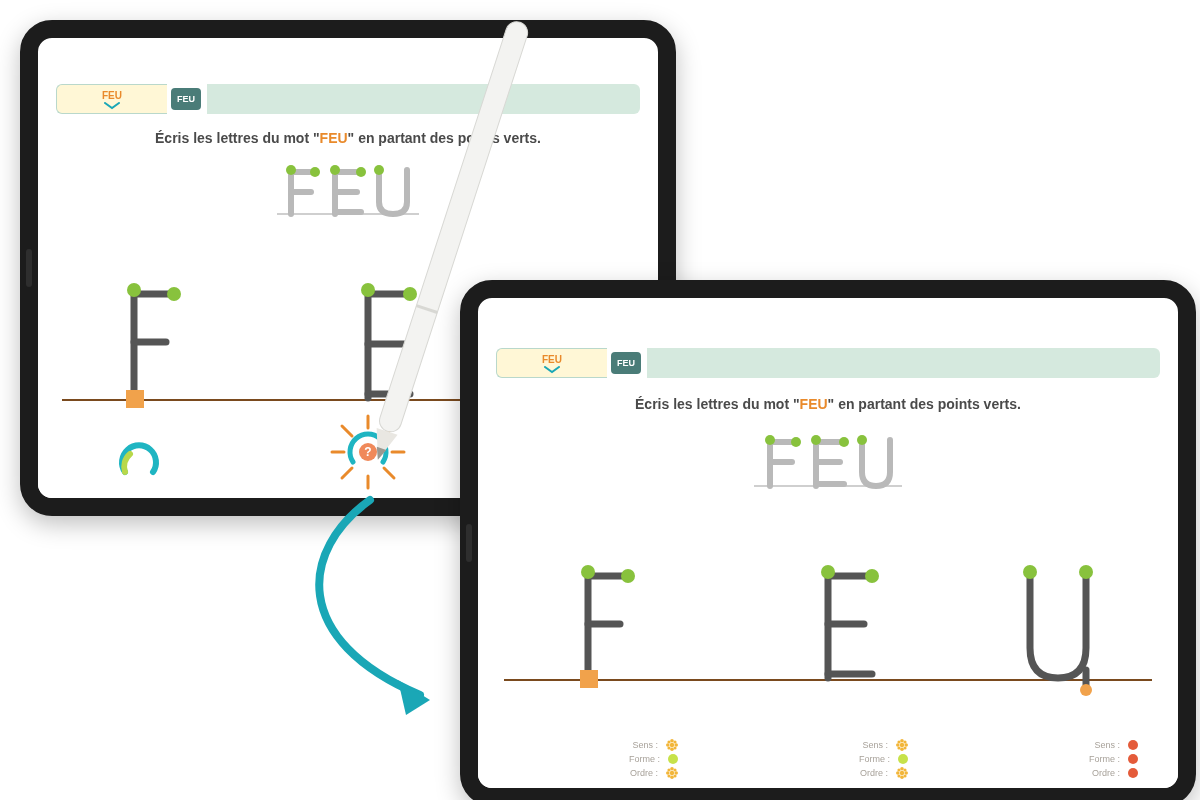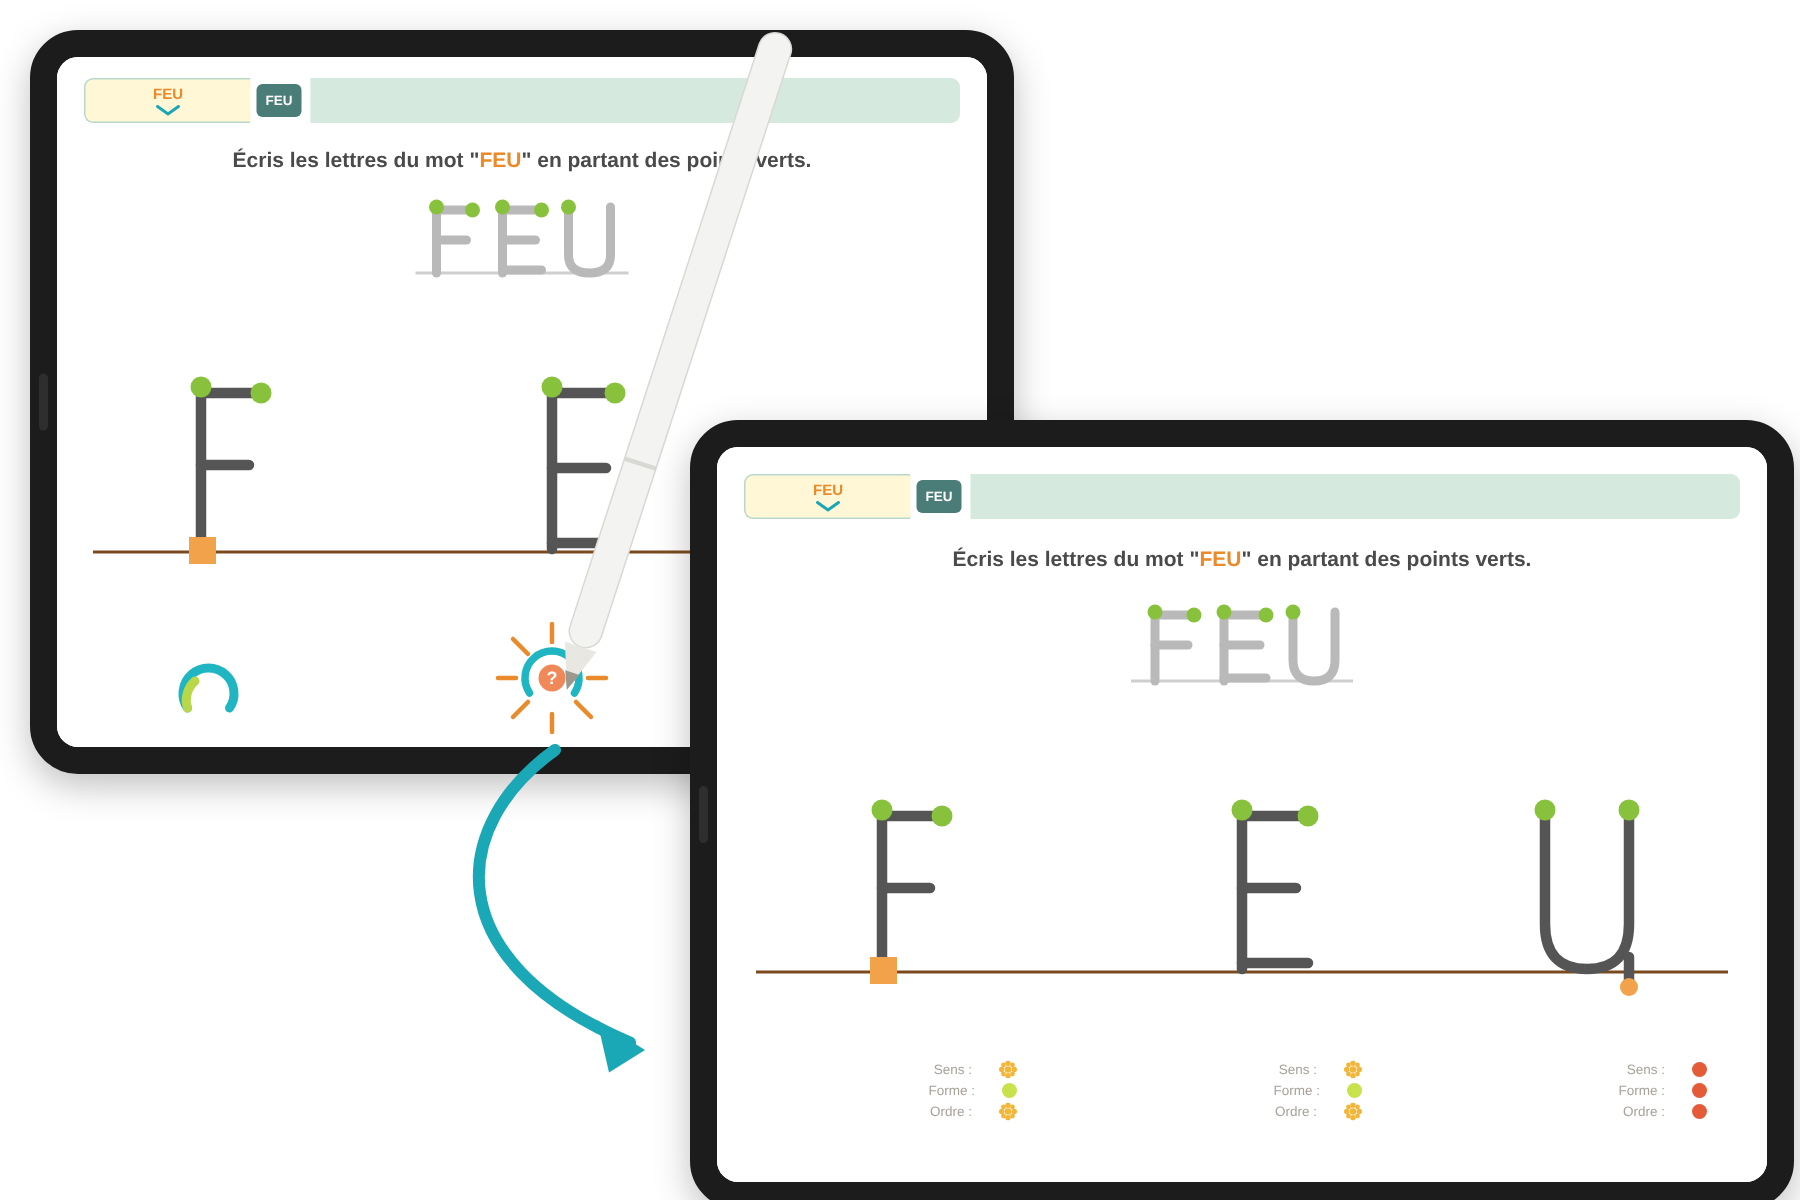--- a/index.html
+++ b/index.html
@@ -30,20 +30,21 @@
     transform: translateY(-50%);
     background: #2e2e2e;
     border-radius: 3px;
   }
   .tablet .screen {
     position: absolute;
     inset: 0;
     overflow: hidden;
     border-radius: 14px;
     background: #fff;
+    margin-top: 32px;
   }
 
   .tablet-a { left: 20px;  top: 20px;  width: 620px; height: 460px; }
   .tablet-b { left: 460px; top: 280px; width: 700px; height: 490px; }
 
   
   .topbar {
     position: absolute;
     left: 18px; right: 18px; top: 14px;
     height: 30px;
@@ -123,21 +124,21 @@
     position: absolute;
     width: 130px;
     font-size: 9px;
     color: #a8a29a;
     text-align: right;
   }
   .feedback-col .row {
     display: flex;
     align-items: center;
     justify-content: flex-end;
-    gap: 18px;
+    gap: 8px;
     height: 14px;
   }
   .dot    { width: 10px; height: 10px; border-radius: 50%; display: inline-block; }
   .dot-y  { background: #c7e24a; }
   .dot-r  { background: #e45b3a; }
   .flower {
     width: 12px; height: 12px; display: inline-block;
   }
 
   

